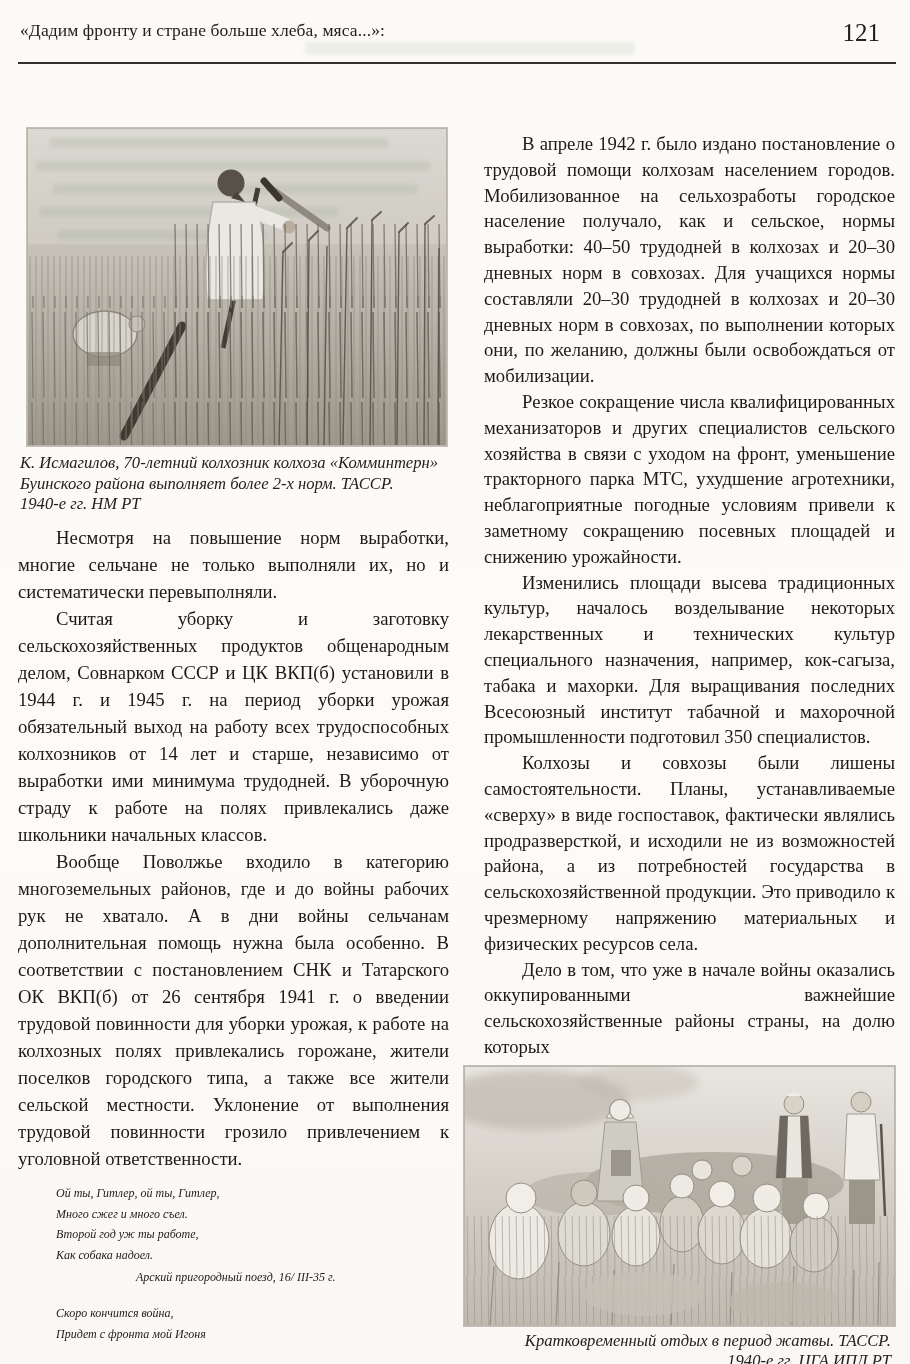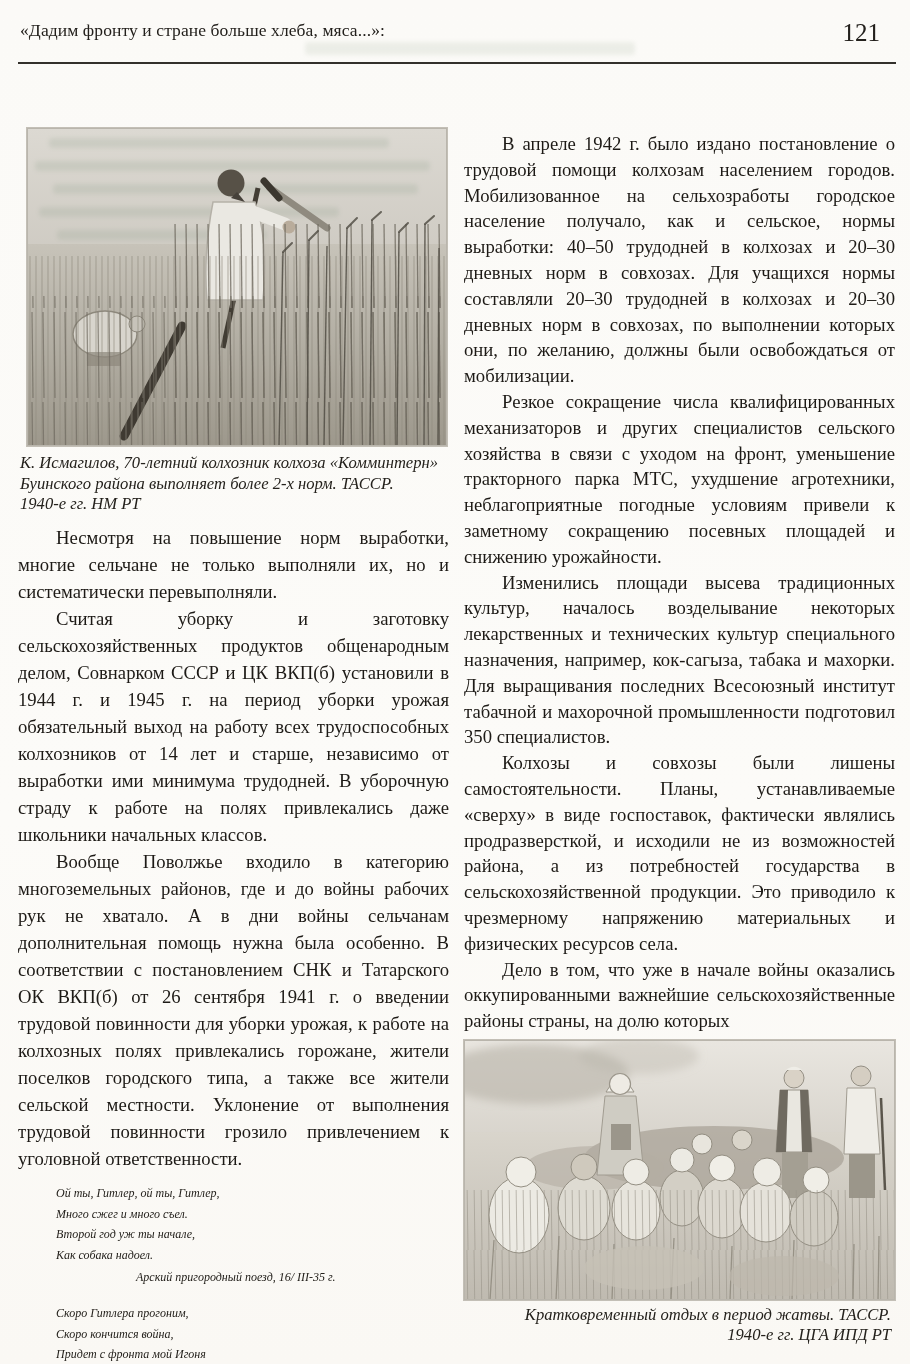--- a/index.html
+++ b/index.html
@@ -17,21 +17,21 @@
   .header-title{font-size:17.5px;line-height:20px;letter-spacing:.1px;color:#23201c;}
   .page-number{font-size:25px;line-height:26px;color:#23201c;margin-right:12px;}
   .header-rule{position:absolute;left:18px;right:14px;top:62px;border-top:2.6px solid #33302b;}
   .bleed-bar{position:absolute;background:#9fae97;opacity:.16;filter:blur(2px);border-radius:4px;}
   
   .col{position:absolute;width:431px;}
   .col-left{left:18px;top:128px;}
   .col-right{left:464px;top:131px;}
   .para{margin:0;text-align:justify;text-indent:38px;font-size:18.7px;color:#1d1a16;}
   .col-left .para{line-height:27px;}
-  .col-right .para{line-height:25.8px;}
+  .col-right .para{line-height:25.8px;margin-left:20px;}
   
   .photo{display:block;background:#d4d0c9;box-shadow:0 0 0 1px #c3bfb6;}
   .photo1{width:420px;height:318px;margin-left:9px;}
   .photo2{width:431px;height:260px;margin-top:6px;}
   figure{margin:0;padding:0;}
   
   .caption{font-style:italic;font-size:16.6px;line-height:20.6px;color:#24211c;}
   .caption1{margin:7px 0 9px 2px;}
   .caption2{margin-top:5px;text-align:right;padding-right:4px;}
   
@@ -138,27 +138,26 @@
       <div>1940-е гг. НМ РТ</div>
     </div>
 
     <p class="para">Несмотря на повышение норм выработки, многие сельчане не только выполняли их, но и систематически перевыполняли.</p>
     <p class="para">Считая уборку и заготовку сельскохозяйственных продуктов общенародным делом, Совнарком СССР и ЦК ВКП(б) установили в 1944 г. и 1945 г. на период уборки урожая обязательный выход на работу всех трудоспособных колхозников от 14 лет и старше, независимо от выработки ими минимума трудодней. В уборочную страду к работе на полях привлекались даже школьники начальных классов.</p>
     <p class="para">Вообще Поволжье входило в категорию многоземельных районов, где и до войны рабочих рук не хватало. А в дни войны сельчанам дополнительная помощь нужна была особенно. В соответствии с постановлением СНК и Татарского ОК ВКП(б) от 26 сентября 1941 г. о введении трудовой повинности для уборки урожая, к работе на колхозных полях привлекались горожане, жители поселков городского типа, а также все жители сельской местности. Уклонение от выполнения трудовой повинности грозило привлечением к уголовной ответственности.</p>
 
     <div class="poem">
       <div>Ой ты, Гитлер, ой ты, Гитлер,</div>
       <div>Много сжег и много съел.</div>
-      <div>Второй год уж ты начале,</div>
+      <div>Второй год уж ты работе,</div>
       <div>Как собака надоел.</div>
       <div class="poem-attr">Арский пригородный поезд, 16/ III-35 г.</div>
     </div>
 
     <div class="poem">
-      <div>Скоро Гитлера прогоним,</div>
       <div>Скоро кончится война,</div>
       <div>Придет с фронта мой Игоня</div>
 
     </div>
   </div>
 
   <div class="col col-right">
     <p class="para">В апреле 1942 г. было издано постановление о трудовой помощи колхозам населением городов. Мобилизованное на сельхозработы городское население получало, как и сельское, нормы выработки: 40–50 трудодней в колхозах и 20–30 дневных норм в совхозах. Для учащихся нормы составляли 20–30 трудодней в колхозах и 20–30 дневных норм в совхозах, по выполнении которых они, по желанию, должны были освобождаться от мобилизации.</p>
     <p class="para">Резкое сокращение числа квалифицированных механизаторов и других специалистов сельского хозяйства в связи с уходом на фронт, уменьшение тракторного парка МТС, ухудшение агротехники, неблагоприятные погодные условиям привели к заметному сокращению посевных площадей и снижению урожайности.</p>
     <p class="para">Изменились площади высева традиционных культур, началось возделывание некоторых лекарственных и технических культур специального назначения, например, кок-сагыза, табака и махорки. Для выращивания последних Всесоюзный институт табачной и махорочной промышленности подготовил 350 специалистов.</p>

